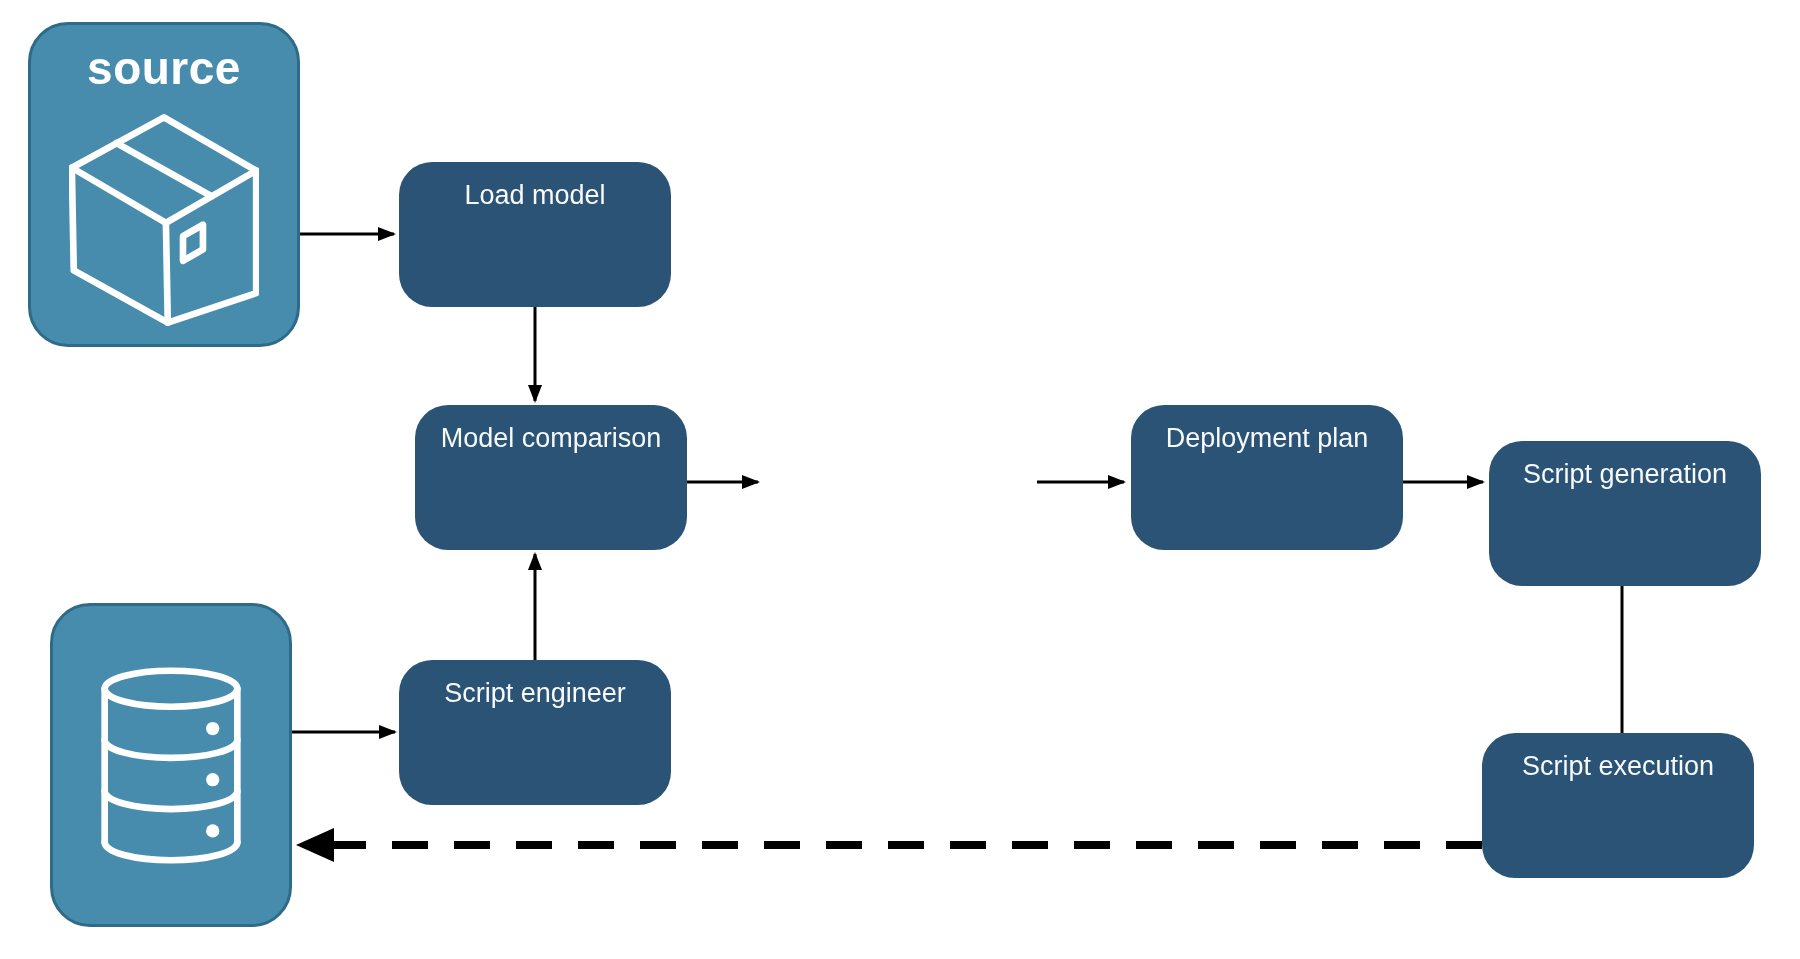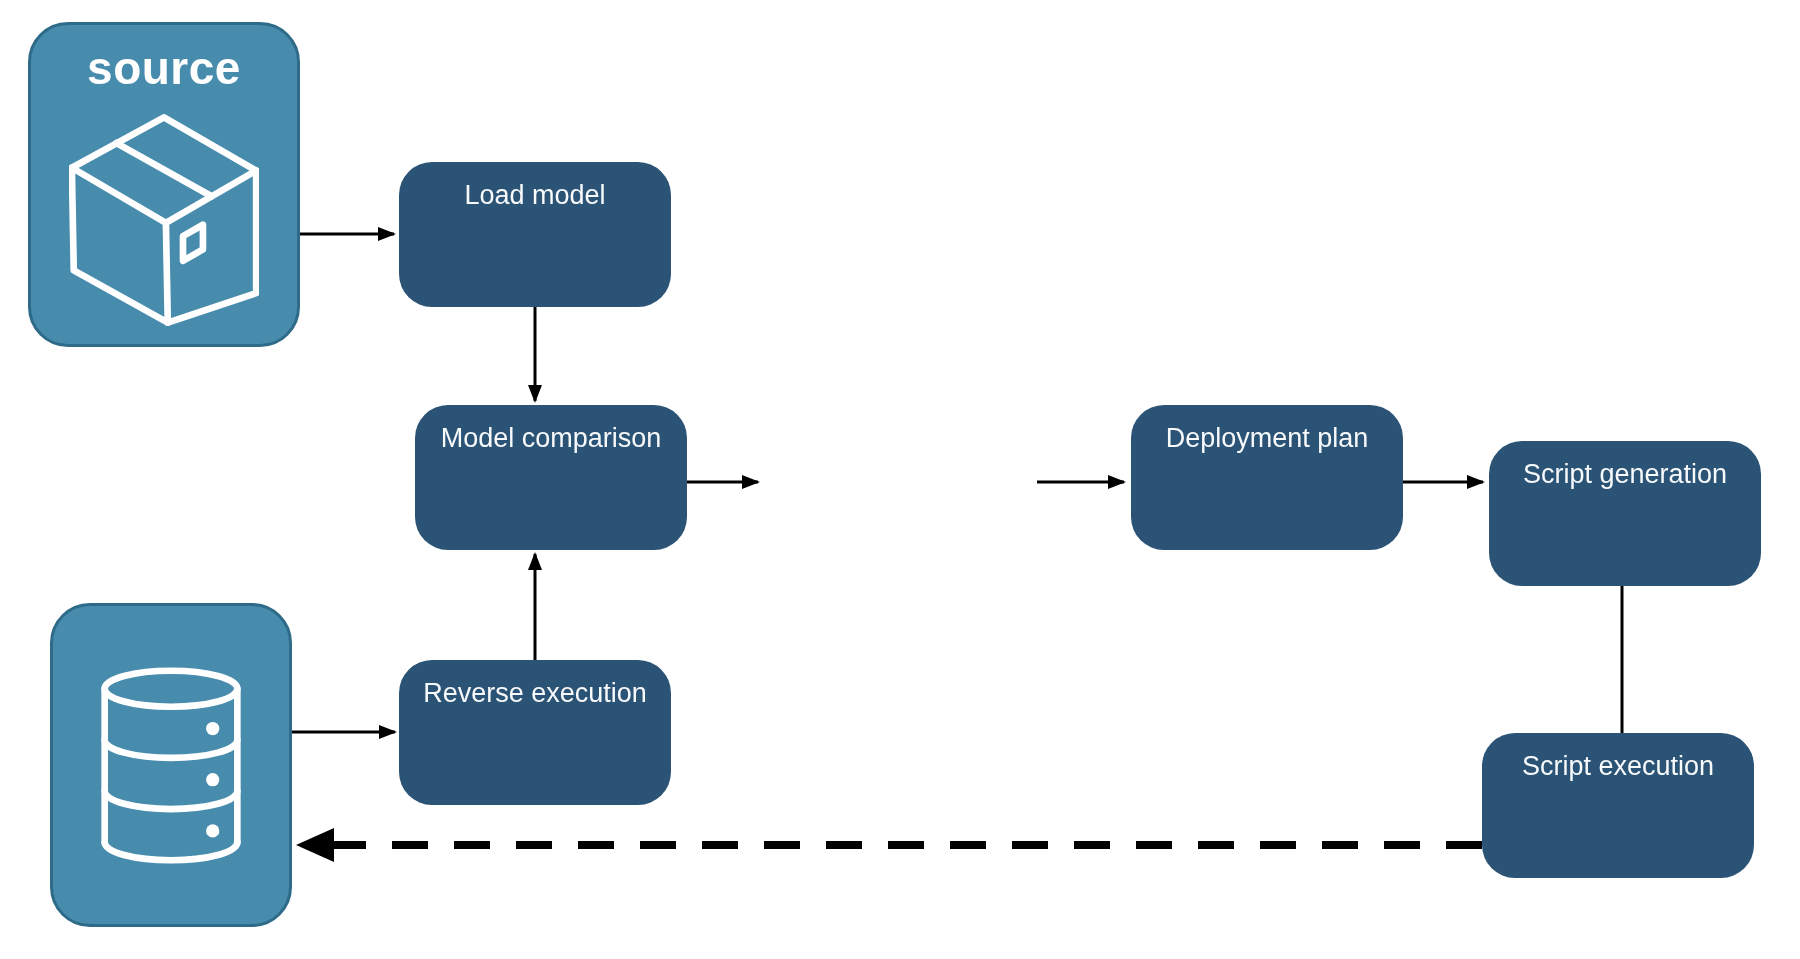--- a/index.html
+++ b/index.html
@@ -135,19 +135,19 @@
   <div class="node node-model-comparison">
     <span>Model comparison</span>
   </div>
   <div class="node node-deployment-plan">
     <span>Deployment plan</span>
   </div>
   <div class="node node-script-generation">
     <span>Script generation</span>
   </div>
   <div class="node node-reverse-engineer">
-    <span>Reverse execution</span>
+    <span>Script engineer</span>
   </div>
   <div class="node node-script-execution">
     <span>Script execution</span>
   </div>
 
 </div>
 
 </body></html>

